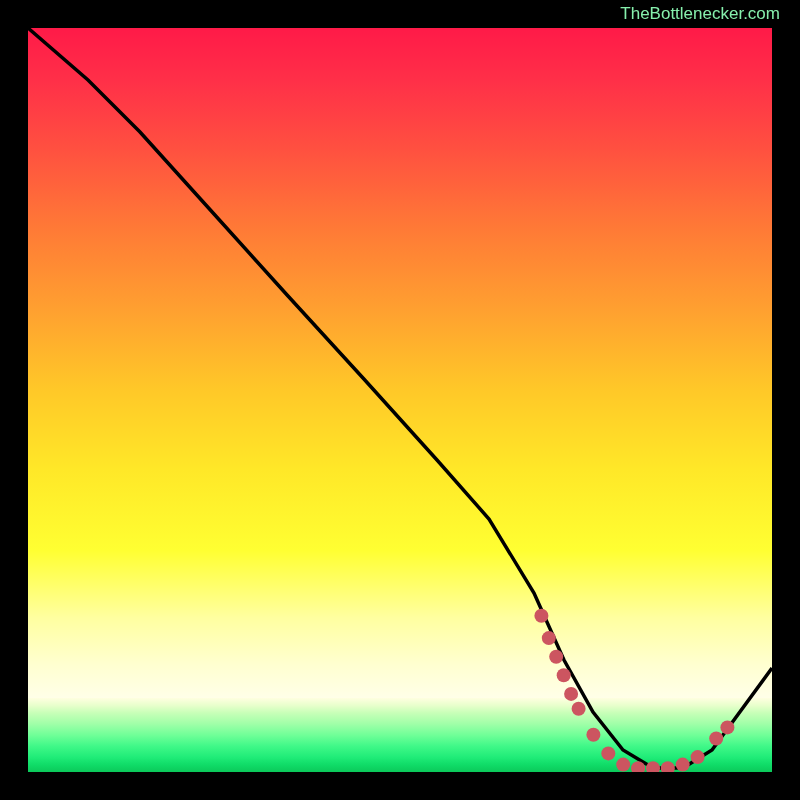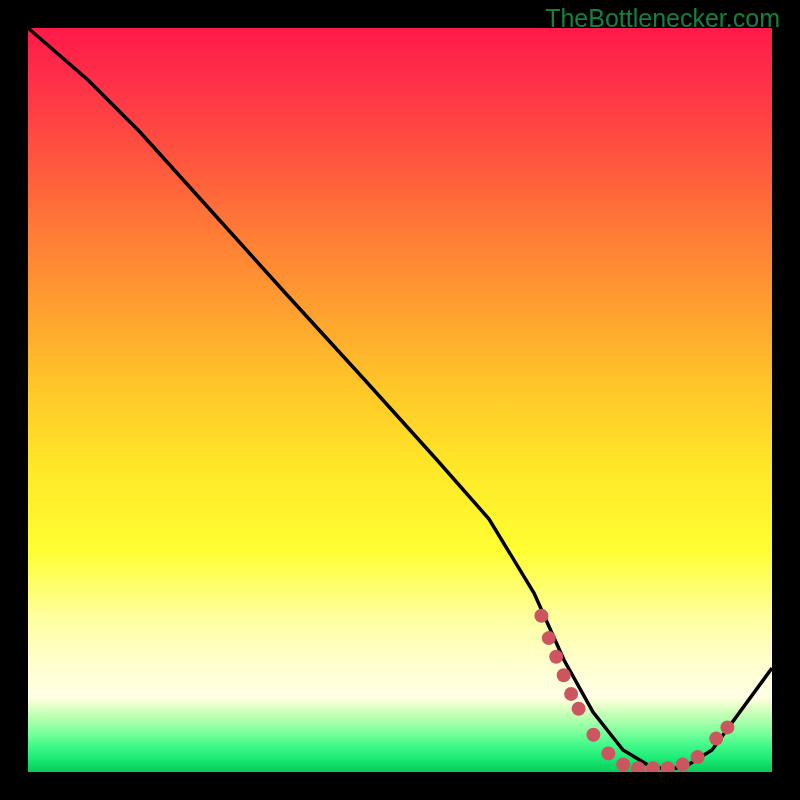--- a/index.html
+++ b/index.html
@@ -11,22 +11,22 @@
       width: 800px;
       height: 800px;
       background: #000;
       position: relative;
       font-family: Arial, sans-serif;
     }
     .watermark {
       position: absolute;
       top: 4px;
       right: 20px;
-      color: #15803d;
-      font-size: 25px;
+      color: #86efac;
+      font-size: 17px;
       z-index: 10;
     }
     .chart-container {
       position: absolute;
       top: 28px;
       left: 28px;
       width: 744px;
       height: 744px;
     }
     .chart-bg {

